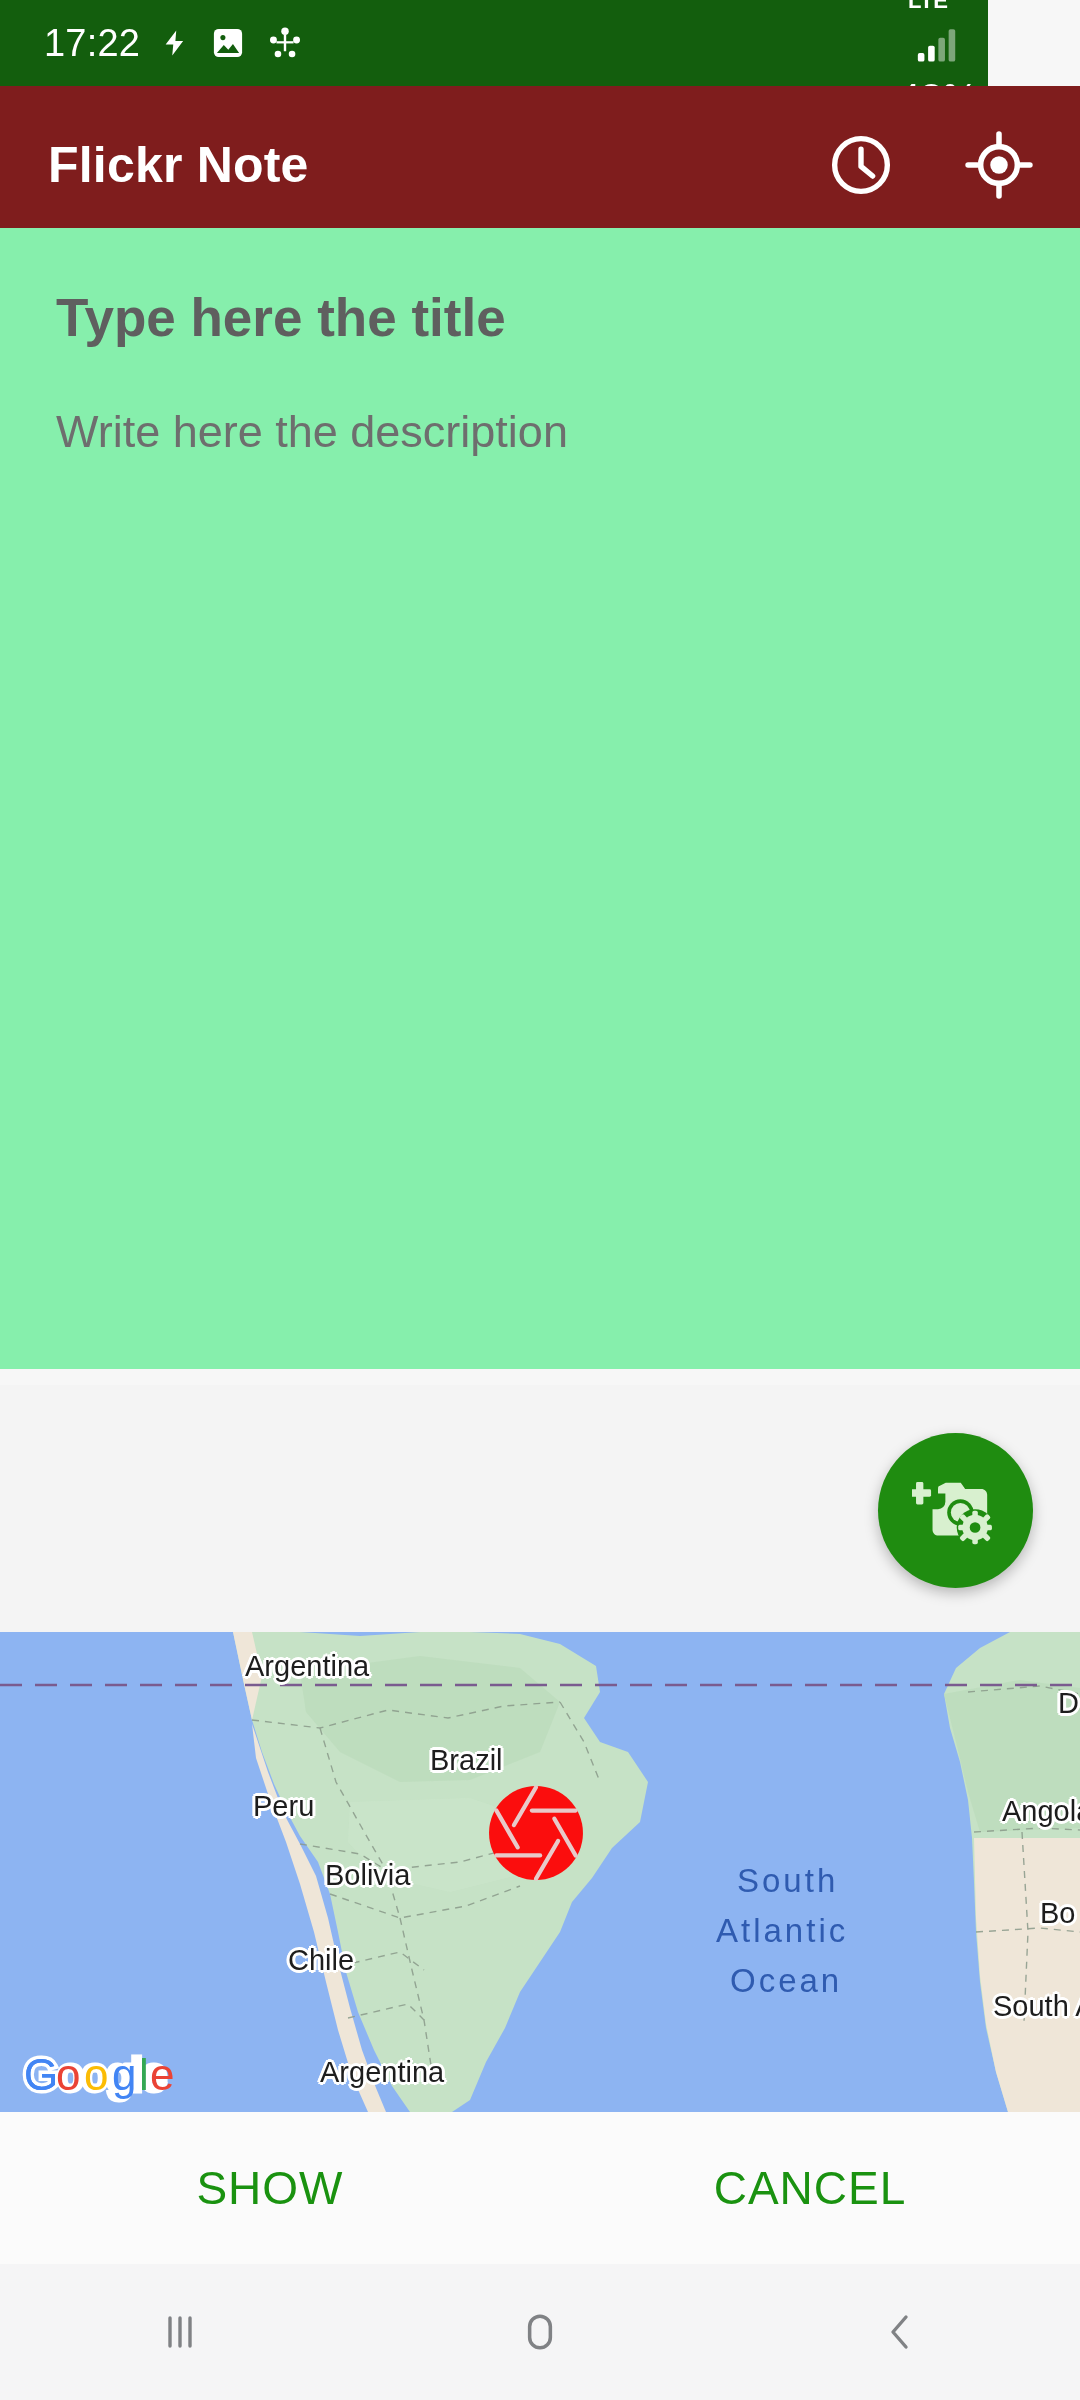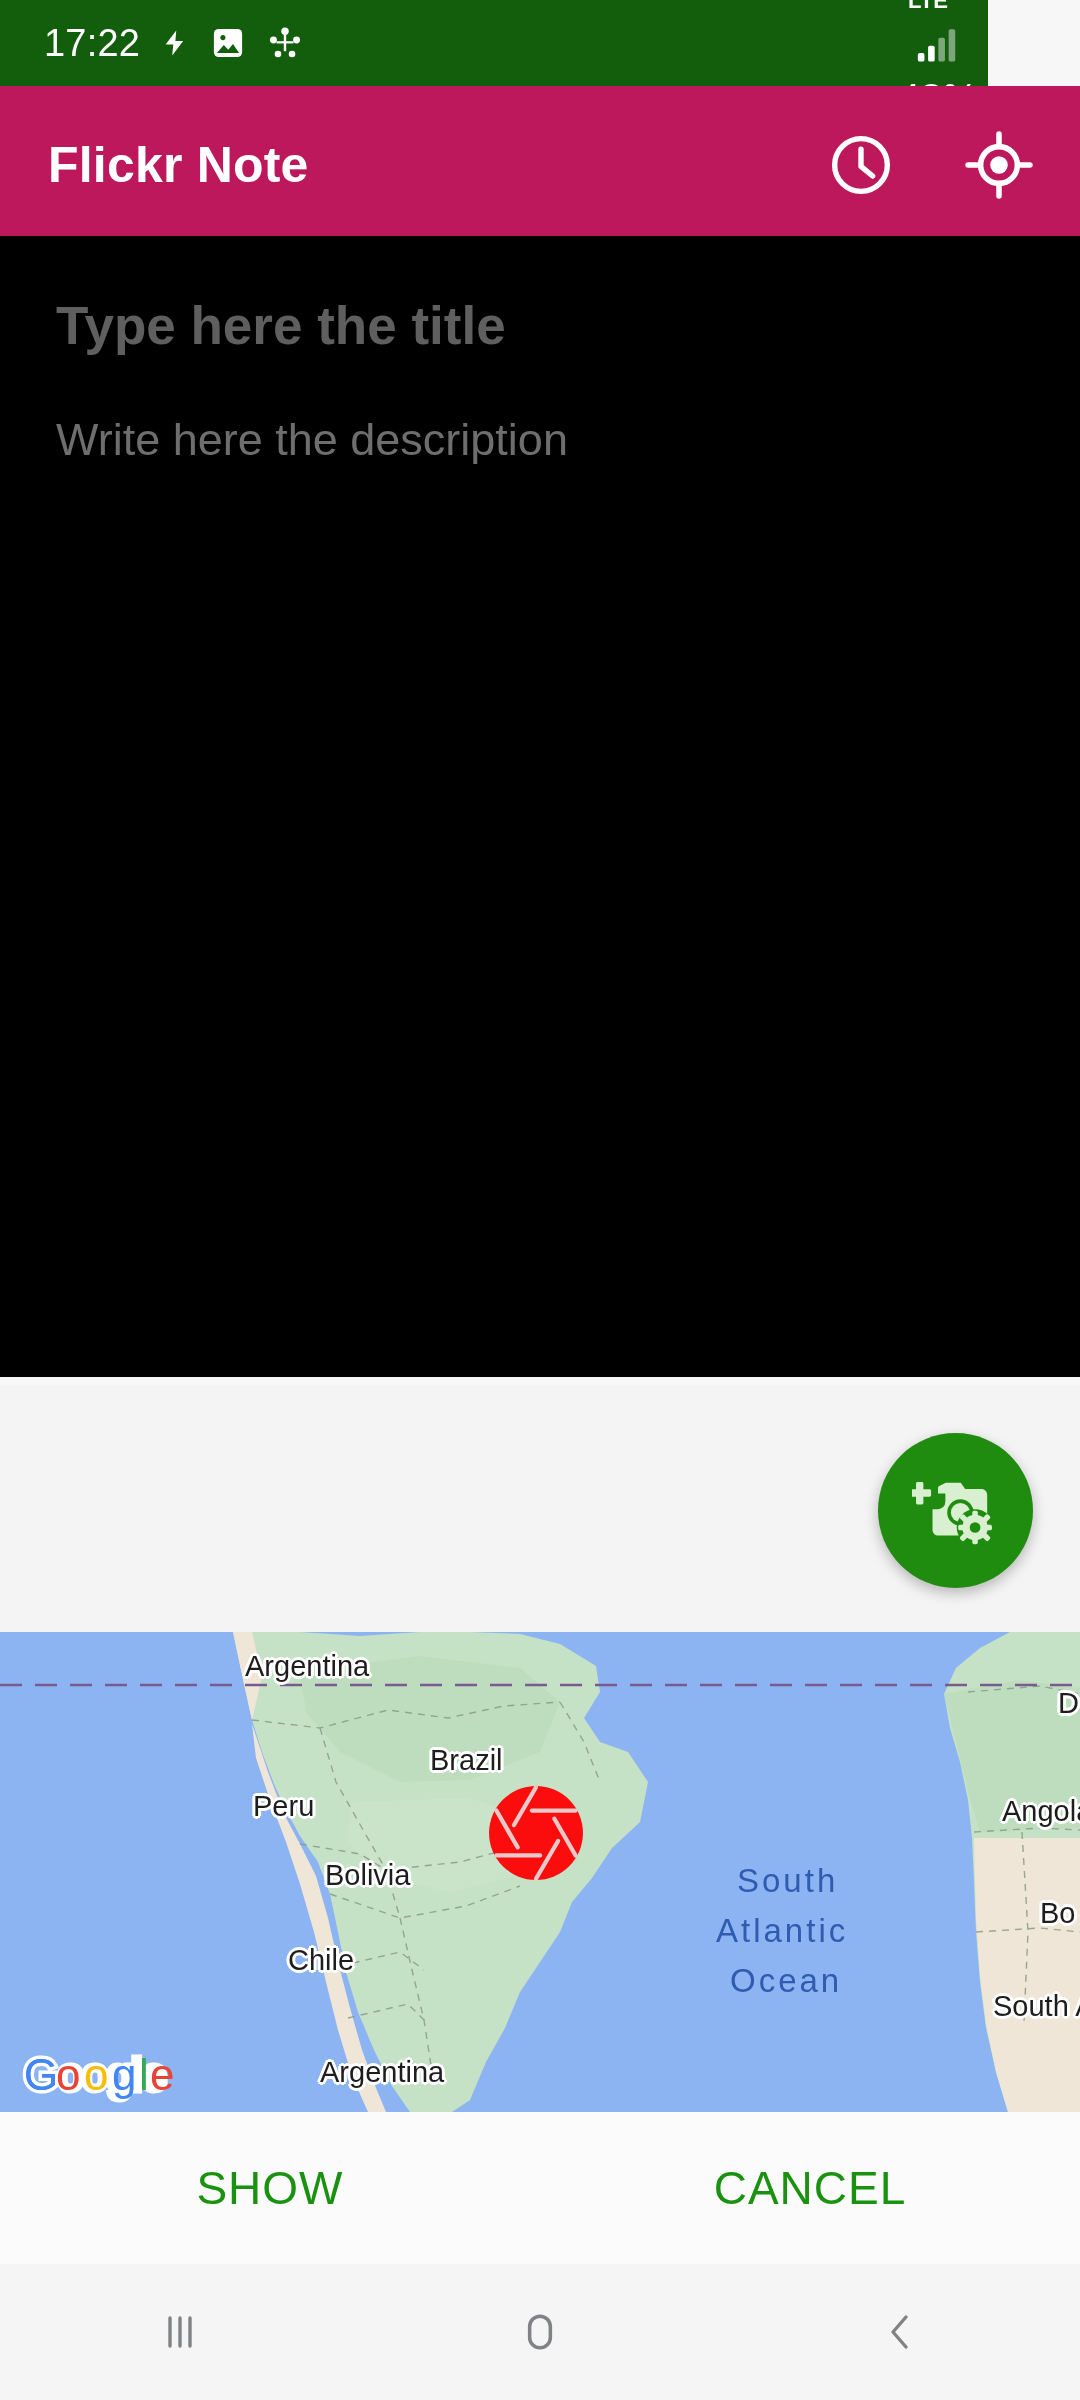--- a/index.html
+++ b/index.html
@@ -20,35 +20,35 @@
   }
   .sb-left{ display:flex; align-items:center; gap:20px; }
   .sb-clock{ color:#ffffff; font-size:38px; letter-spacing:0.2px; line-height:1; font-weight:400; }
   .sb-right{ display:flex; align-items:center; gap:14px;flex-direction:column; }
   .sb-batt-text{ color:#ffffff; font-size:40px; line-height:1; font-weight:400; }
   .icon-w{ display:inline-flex; align-items:center; justify-content:center; }
 
   
   .appbar{
     position:absolute; left:0; top:86px; width:1080px; height:158px;
-    background:#be185d;
+    background:#7f1d1d;
     display:flex; align-items:center; justify-content:space-between;
     padding:0 38px 0 48px;
   }
   .appbar-title{ color:#ffffff; font-size:50px; font-weight:700; letter-spacing:0.2px; }
   .appbar-actions{ display:flex; align-items:center; gap:52px; }
   .appbar-btn{
     width:86px; height:86px; display:flex; align-items:center; justify-content:center;
     border-radius:50%;
   }
 
   
   .content{
-    position:absolute; left:0; top:236px; width:1080px; height:1141px;
-    background:#000000;
+    position:absolute; left:0; top:228px; width:1080px; height:1141px;
+    background:#86efac;
     padding:60px 56px 0 56px;
   }
   .note-title{
     font-size:53px; font-weight:700; color:#5f5f5f; letter-spacing:0px;
     line-height:1.15;
   }
   .note-desc{
     margin-top:56px;
     font-size:45px; font-weight:400; color:#6e6e6e; line-height:1.2;
   }

